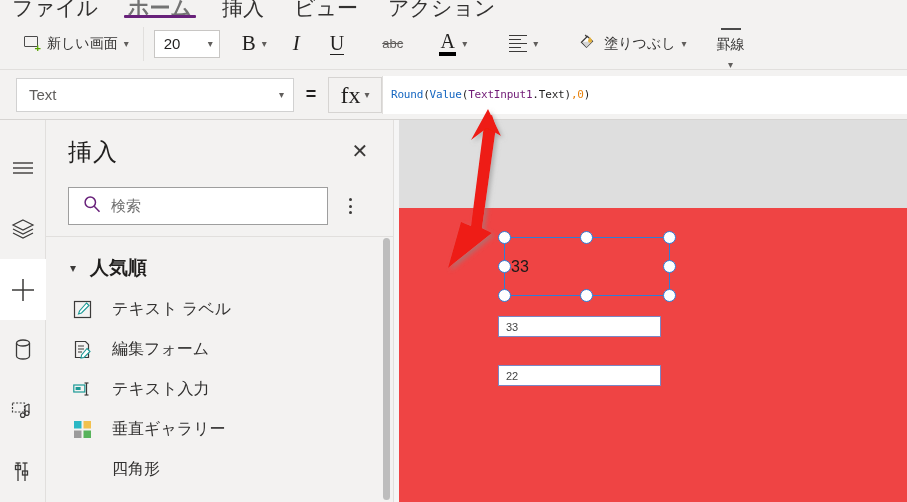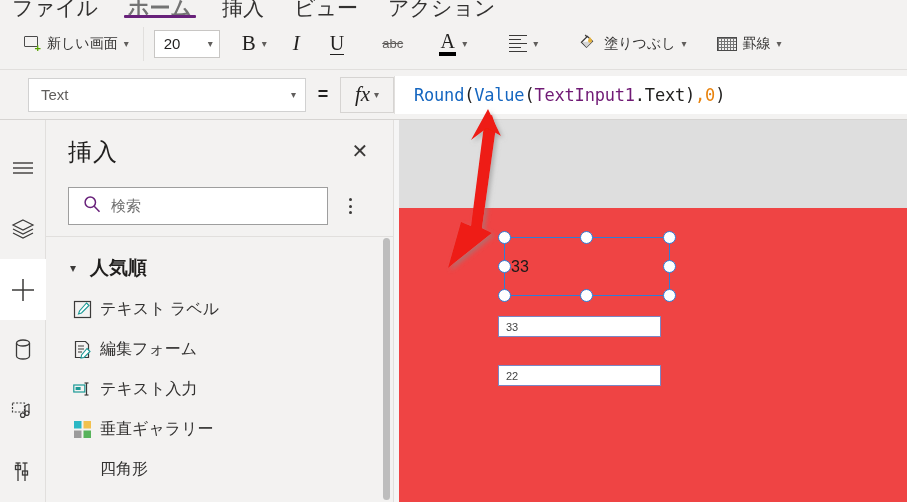--- a/index.html
+++ b/index.html
@@ -73,36 +73,36 @@
                repeating-linear-gradient(to right,#777 0 1px,transparent 1px 3px);
     background-size:100% 3px,3px 100%; }
 
   
   .fxbar {
     position:absolute; left:0; top:70px; width:907px; height:50px;
     background:#f3f2f1; border-bottom:1px solid #d6d4d2;
     display:flex; align-items:center;
   }
   .prop-select {
-    margin-left:28px; width:278px; height:34px; background:#fff;
+    margin-left:16px; width:278px; height:34px; background:#fff;
     border:1px solid #d1d1d1; display:flex; align-items:center;
     justify-content:space-between; padding:0 9px 0 12px;
     font-size:15px; color:#605e5c;
   }
   .eq { width:34px; text-align:center; font-size:18px; font-weight:700; color:#201f1e; }
   .fxbtn {
     width:54px; height:36px; background:#f3f2f1; border:1px solid #d6d4d2;
     display:flex; align-items:center; justify-content:center; gap:4px;
   }
-  .fxbtn .fx { font-family:"Liberation Serif", serif; font-style:italic;
-     font-size:21px; color:#201f1e; line-height:1; }
+  .fxbtn .fx { font-family:"Liberation Serif", serif; 
+     font-size:24px; color:#201f1e; line-height:1; }
   .formula-input {
     flex:1; height:38px; background:#fff; border-left:1px solid #e1dfdd;
-    display:flex; align-items:center; padding-left:19px;
-    font-family:"DejaVu Sans Mono", monospace; font-size:17px; letter-spacing:-0.2px;
+    display:flex; align-items:center; padding-left:8px;
+    font-family:"DejaVu Sans Mono", monospace; font-size:11px; letter-spacing:-0.2px;
   }
   .tok-fn { color:#1566c0; }
   .tok-paren { color:#201f1e; }
   .tok-ctrl { color:#701a75; }
   .tok-prop { color:#201f1e; }
   .tok-num { color:#e8820c; }
 
   
   .rail {
     position:absolute; left:0; top:120px; width:46px; height:382px;
@@ -144,21 +144,21 @@
   .kebab i { width:3px; height:3px; border-radius:50%; background:#3b3a39; display:block; }
   .panel-divider { height:1px; background:#e1dfdd; margin-top:6px; }
 
   .list { position:relative; padding-top:10px; }
   .group-head {
     display:flex; align-items:center; gap:14px; padding:8px 0 8px 24px;
     font-size:19px; color:#201f1e; font-weight:700;
   }
   .group-head .gchev { font-size:12px; color:#3b3a39; font-weight:400; }
   .list-item {
-    display:flex; align-items:center; gap:8px; height:40px; padding-left:26px;
+    display:flex; align-items:center; gap:20px; height:40px; padding-left:26px;
     font-size:16px; color:#323130;
   }
   .li-icon { width:20px; height:20px; display:flex; align-items:center; justify-content:center; flex:0 0 20px; }
 
   .vscroll {
     position:absolute; right:3px; top:118px; width:7px; height:262px;
     background:#bdbdbd; border-radius:4px;
   }
 
   
@@ -266,21 +266,21 @@
           <svg width="20" height="20" viewBox="0 0 20 20">
             <path d="M3.5 10.2 L9.4 4.3 L14.4 9.3 L8.5 15.2 Z" fill="#ffffff" stroke="#3b3a39" stroke-width="1.3"></path>
             <path d="M7.2 3.0 L9.4 5.2" stroke="#3b3a39" stroke-width="1.3"></path>
             <path d="M4 10 L14.4 9.3 L8.5 15.2 Z" fill="#d4d4d4"></path>
             <path d="M16.5 11.5 c0 0 2.3 2.6 2.3 4 a2.3 2.3 0 0 1 -4.6 0 c0 -1.4 2.3 -4 2.3 -4 z" fill="#e8b339" transform="translate(-2,-4.5) scale(0.85)"></path>
           </svg>
         </span>
         <span>塗りつぶし</span>
         <span class="chev">▾</span>
       </div>
-      <div class="rb-btn" style="margin-left:14px;">
+      <div class="rb-btn" style="margin-left:14px;flex-direction:column;">
         <span class="icon-border"></span>
         <span>罫線</span>
         <span class="chev">▾</span>
       </div>
     </div>
   </div>
 
   <div class="fxbar">
     <div class="prop-select">
       <span>Text</span>

